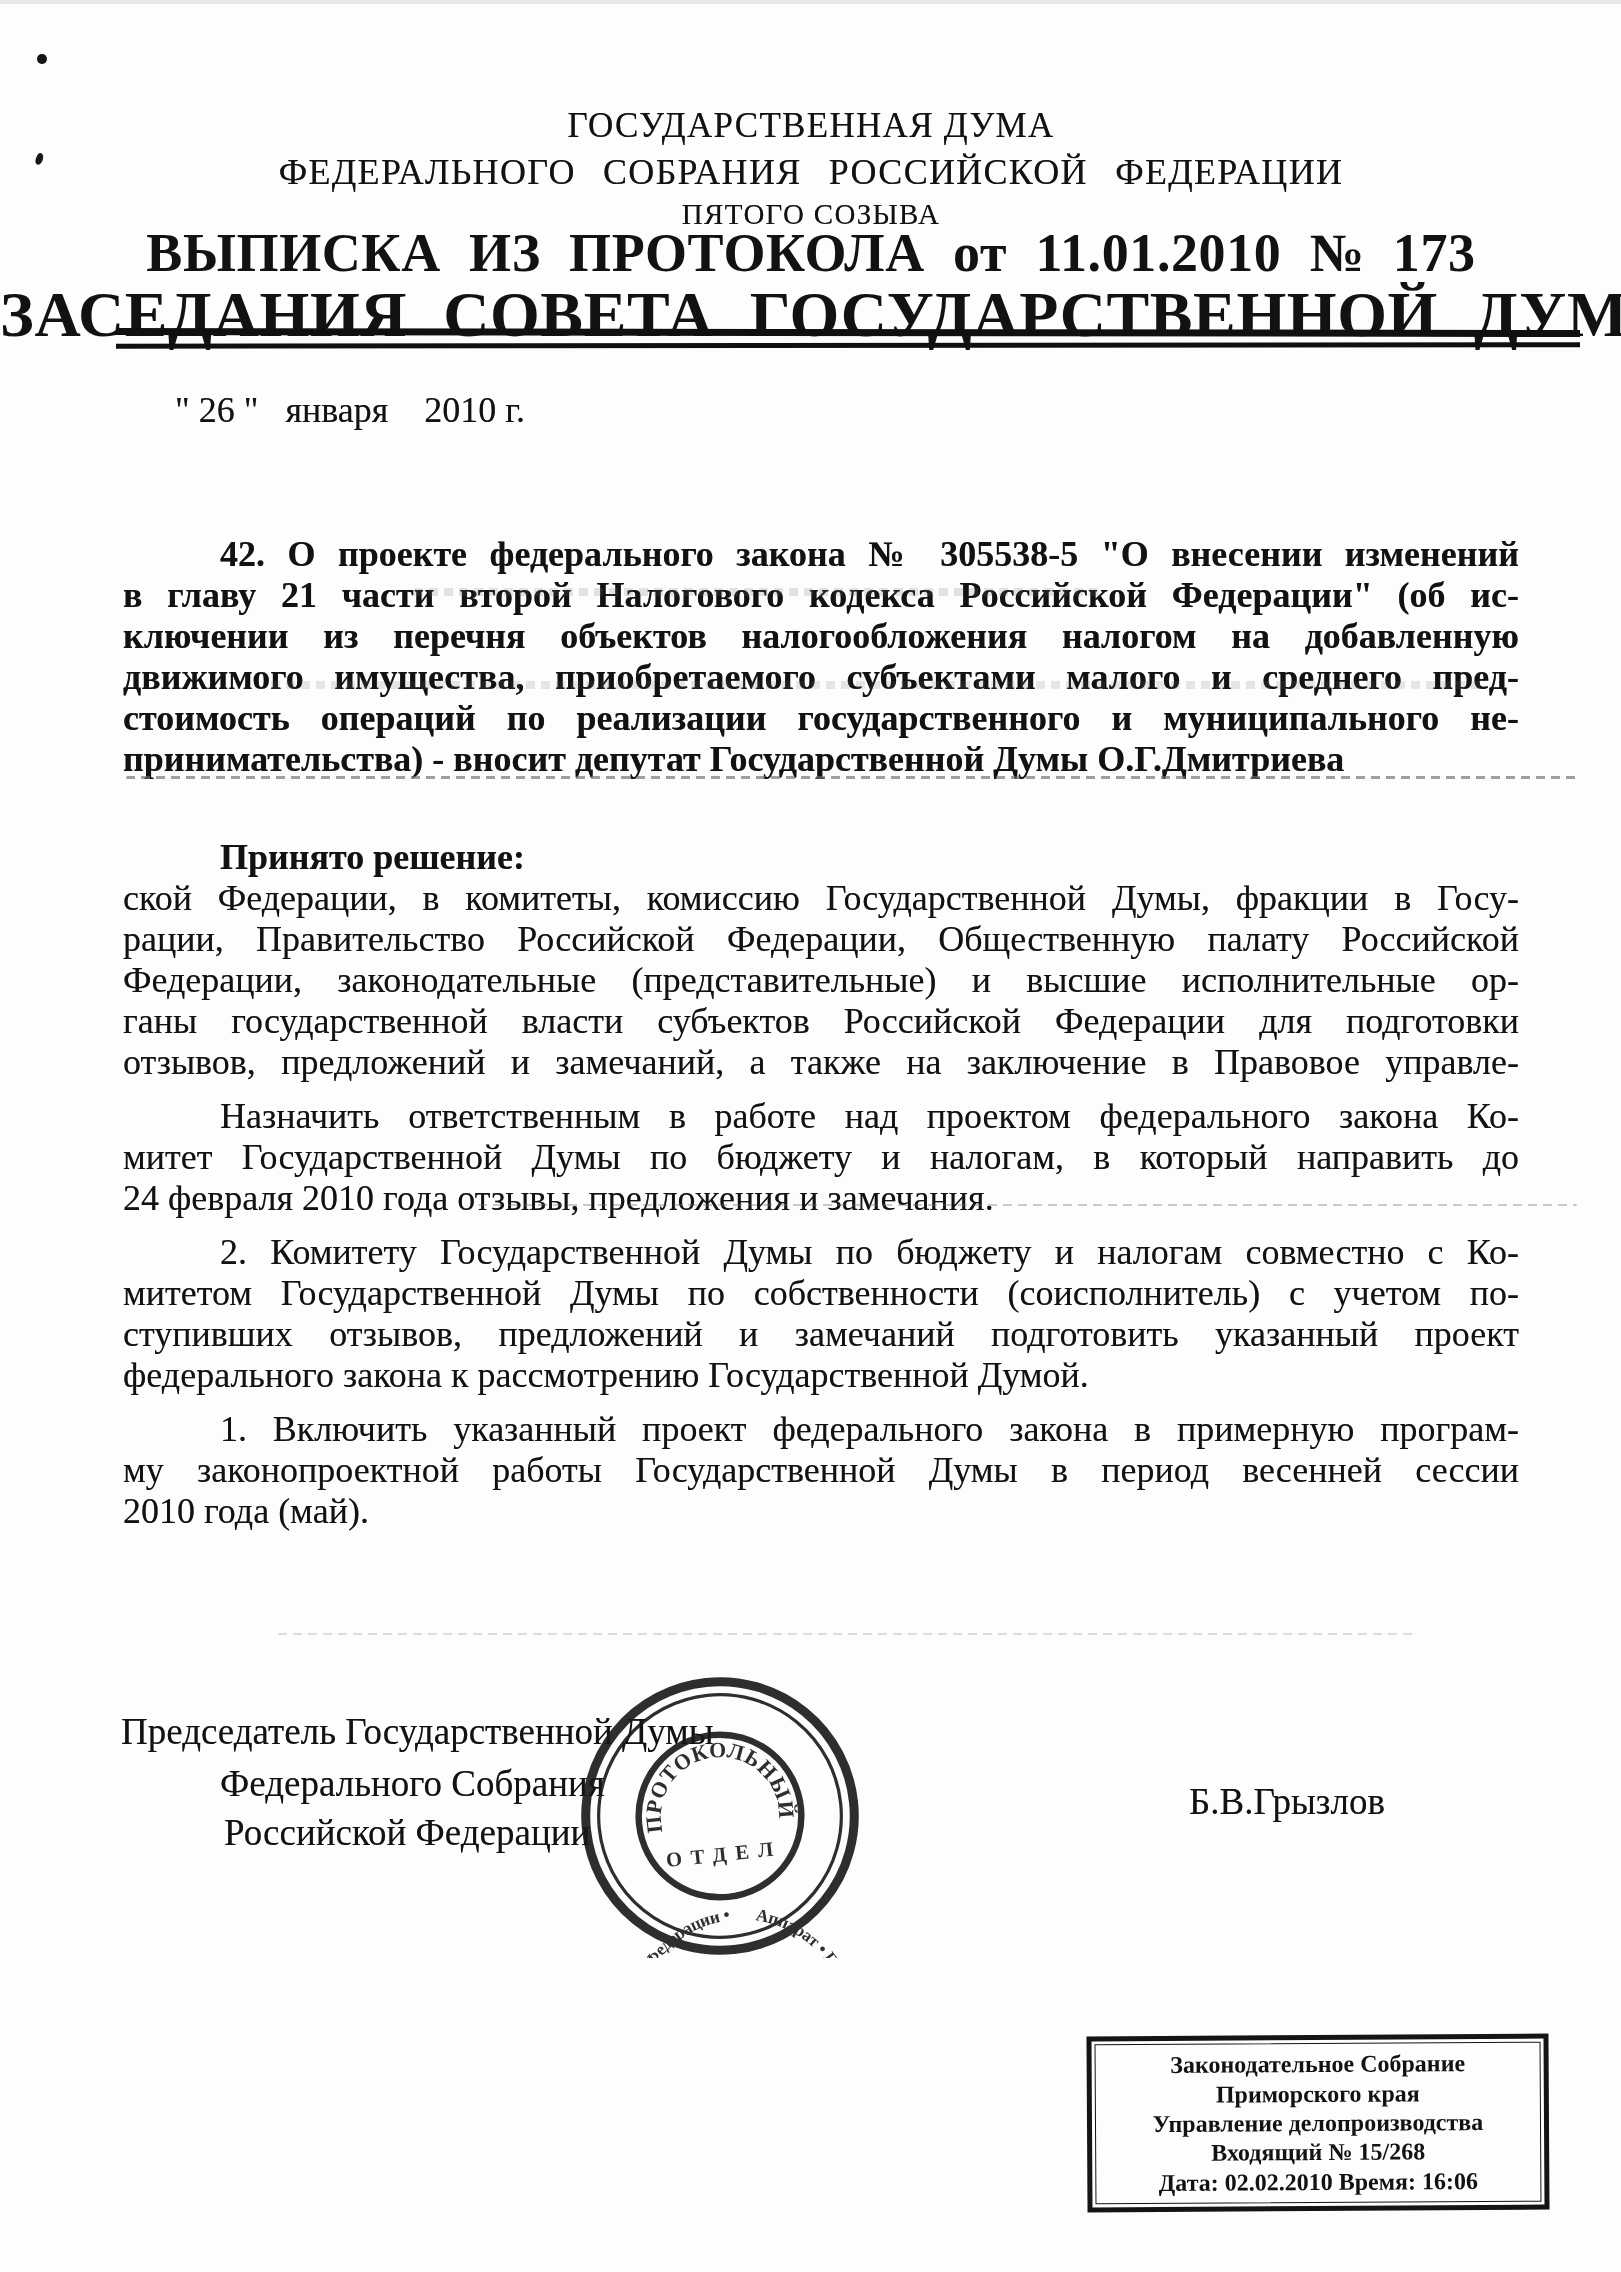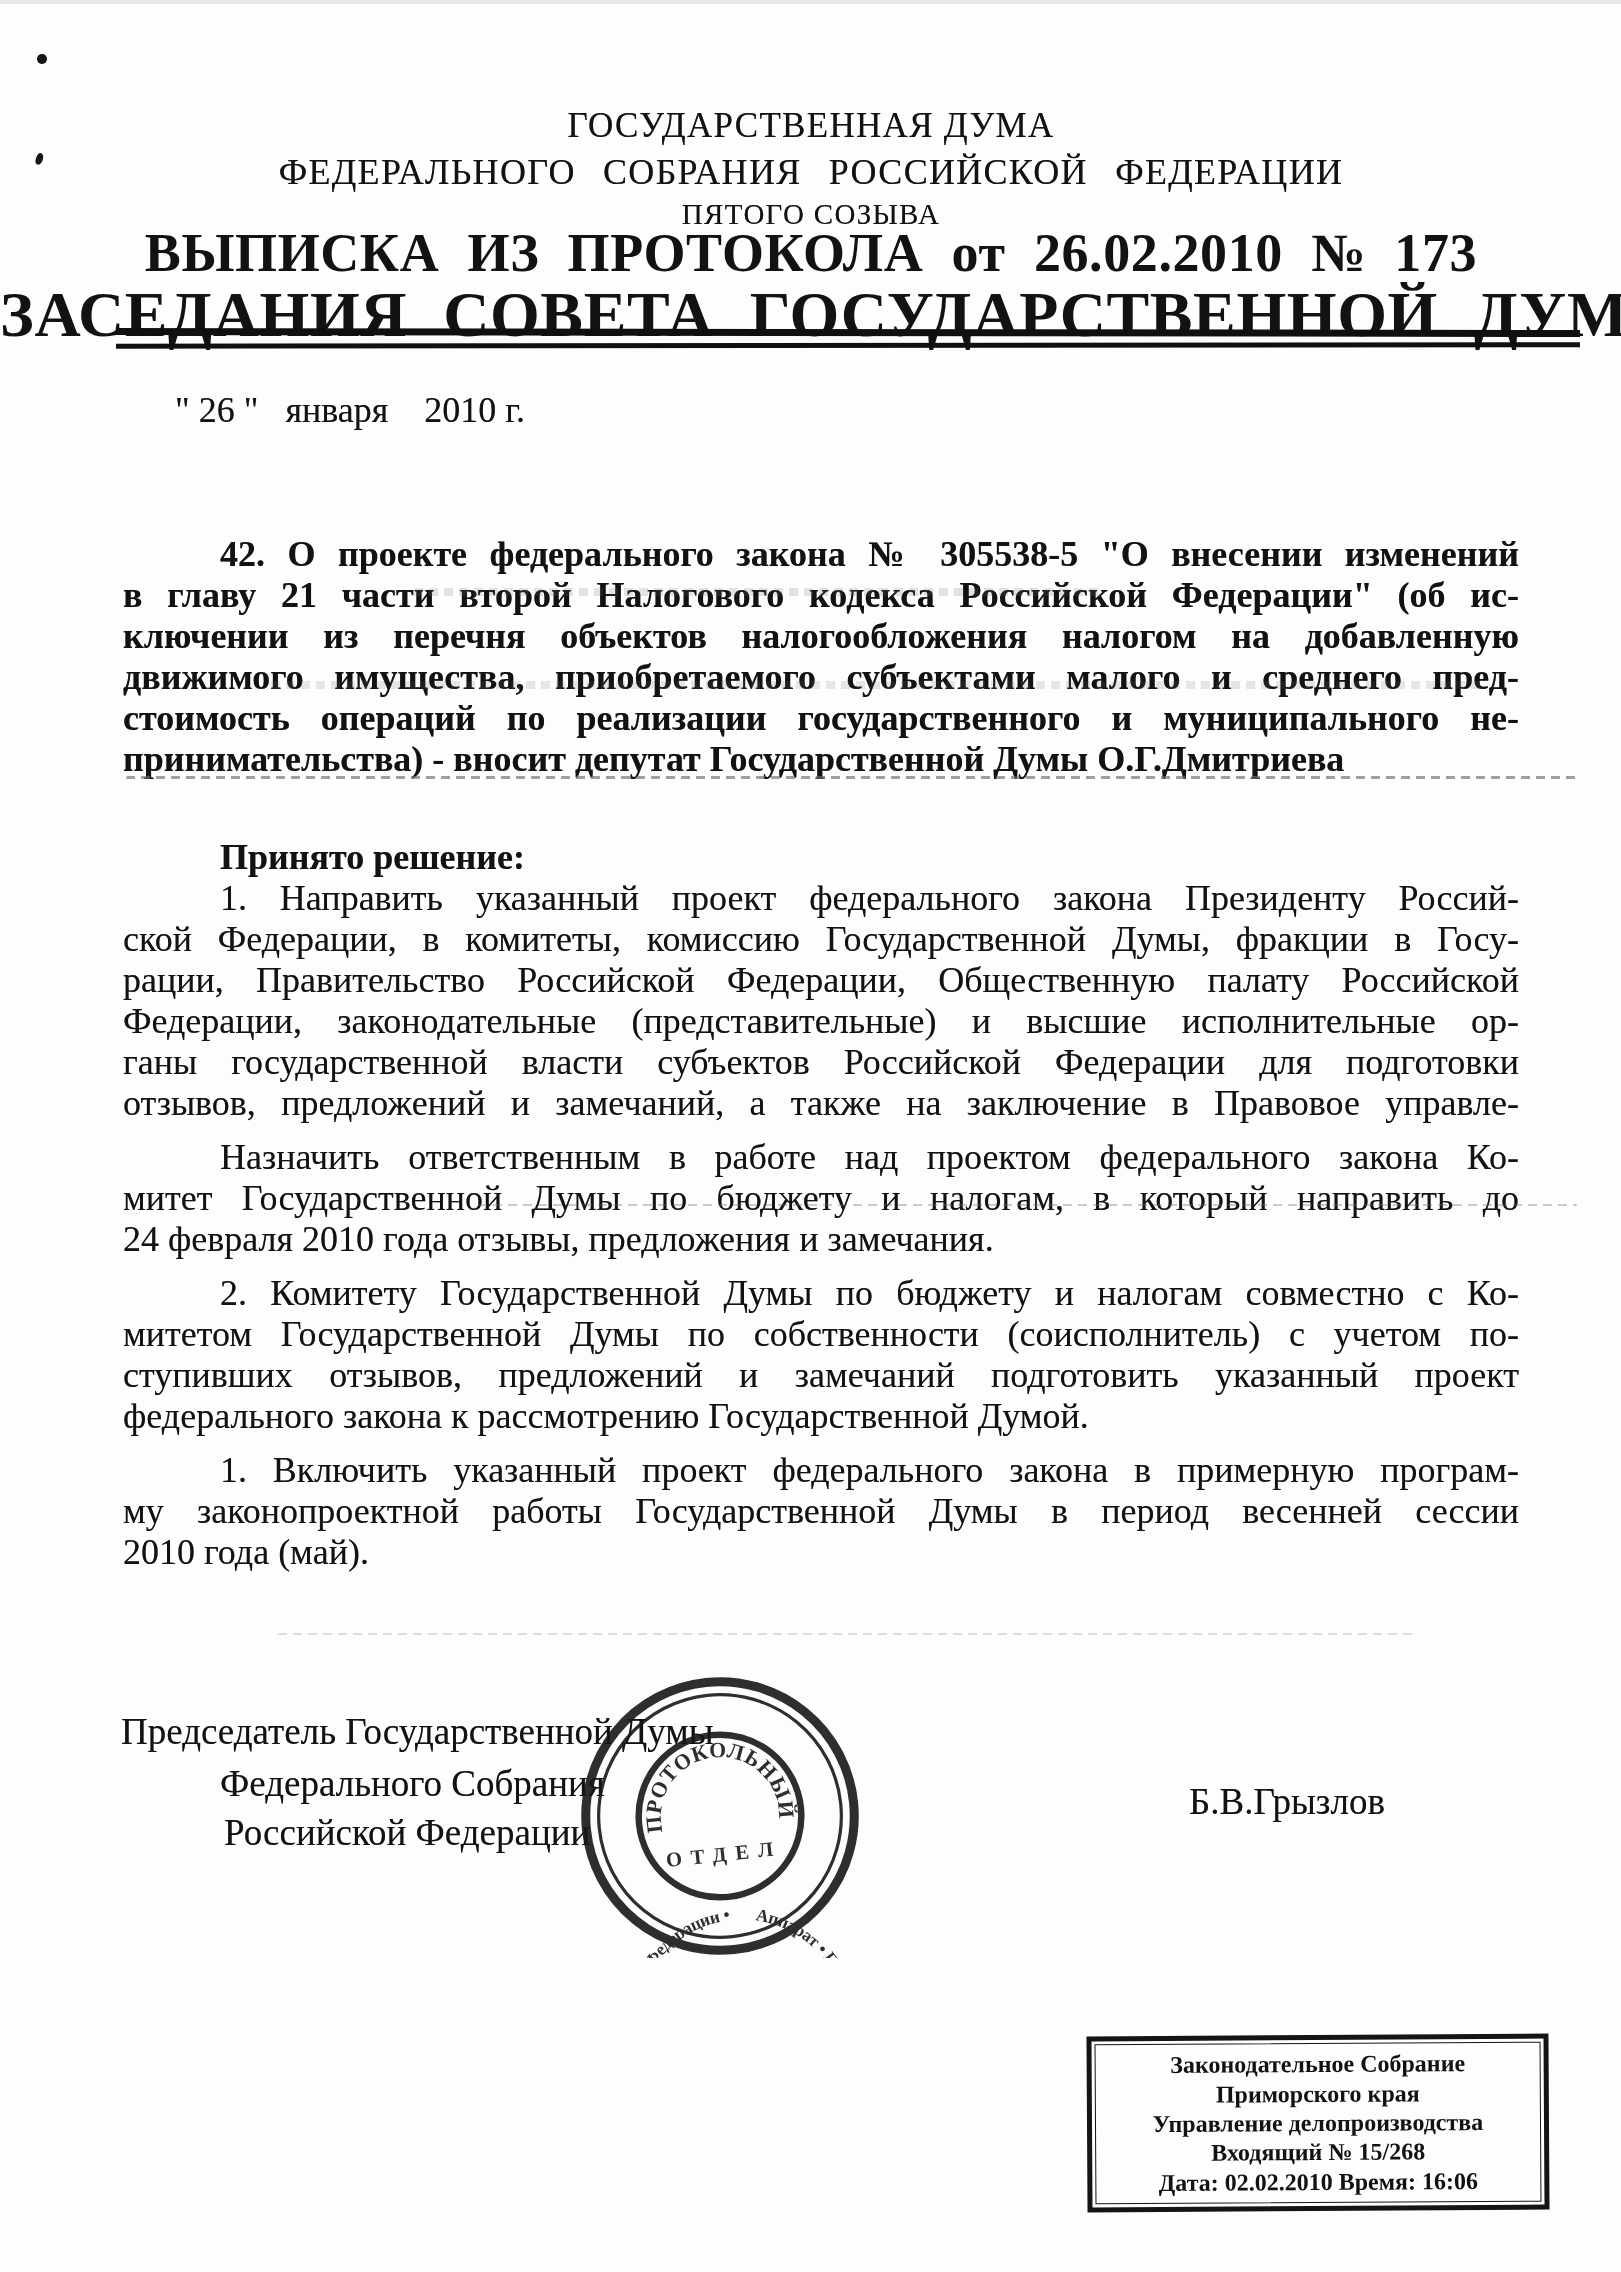--- a/index.html
+++ b/index.html
@@ -73,40 +73,39 @@
 <body>
 
 <div class="page">
 
   <div class="dot dot1"></div>
   <div class="dot dot2"></div>
 
   <div class="hdr org1">ГОСУДАРСТВЕННАЯ ДУМА</div>
   <div class="hdr org2">ФЕДЕРАЛЬНОГО СОБРАНИЯ РОССИЙСКОЙ ФЕДЕРАЦИИ</div>
   <div class="hdr org3">ПЯТОГО СОЗЫВА</div>
-  <div class="hdr title1">ВЫПИСКА ИЗ ПРОТОКОЛА от 26.02.2010 № 173</div>
+  <div class="hdr title1">ВЫПИСКА ИЗ ПРОТОКОЛА от 11.01.2010 № 173</div>
   <div class="hdr title2">ЗАСЕДАНИЯ СОВЕТА ГОСУДАРСТВЕННОЙ ДУМЫ</div>
   <div class="rule rule1"></div>
   <div class="rule rule2"></div>
   <div class="date-line">" 26 "   января    2010 г.</div>
 
   <div class="body-block">
     <div>
       <div class="jline bold indent">42. О проекте федерального закона № 305538-5 "О внесении изменений</div>
       <div class="jline bold">в главу 21 части второй Налогового кодекса Российской Федерации" (об ис-</div>
       <div class="jline bold">ключении из перечня объектов налогообложения налогом на добавленную</div>
       <div class="jline bold">движимого имущества, приобретаемого субъектами малого и среднего пред-</div>
       <div class="jline bold">стоимость операций по реализации государственного и муниципального не-</div>
       <div class="jlast bold">принимательства) - вносит депутат Государственной Думы О.Г.Дмитриева</div>
     </div>
 
     <div class="res-head">Принято решение:</div>
 
     <div>
-      <div class="jline indent">1. Направить указанный проект федерального закона Президенту Россий-</div>
       <div class="jline">ской Федерации, в комитеты, комиссию Государственной Думы, фракции в Госу-</div>
       <div class="jline">рации, Правительство Российской Федерации, Общественную палату Российской</div>
       <div class="jline">Федерации, законодательные (представительные) и высшие исполнительные ор-</div>
       <div class="jline">ганы государственной власти субъектов Российской Федерации для подготовки</div>
       <div class="jline">отзывов, предложений и замечаний, а также на заключение в Правовое управле-</div>
     </div>
 
     <div class="gap20">
       <div class="jline indent">Назначить ответственным в работе над проектом федерального закона Ко-</div>
       <div class="jline">митет Государственной Думы по бюджету и налогам, в который направить до</div>

